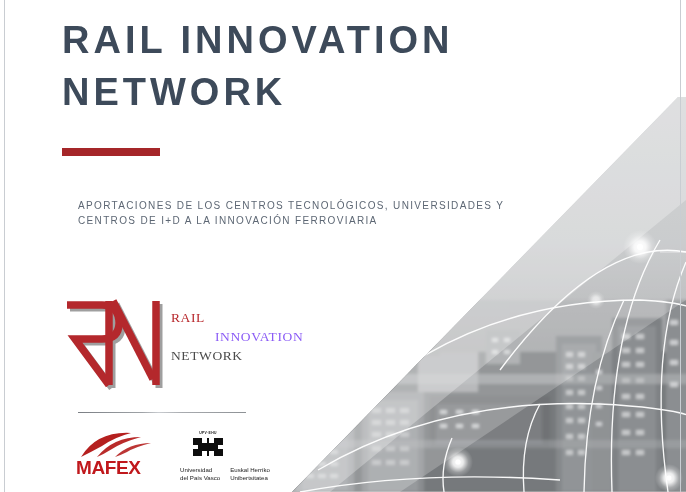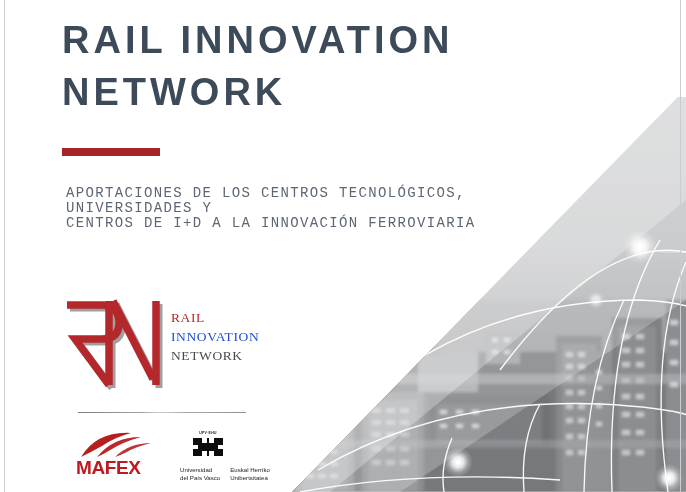--- a/index.html
+++ b/index.html
@@ -81,26 +81,26 @@
     width: 98px;
     height: 8px;
     background: #a52629;
   }
 
   .subtitle {
     position: absolute;
     left: 62px;
     top: 182px;
     width: 460px;
-    margin: 4px;
-    font-size: 14px;
+    margin: 16px;
+    font-size: 10px;
     line-height: 15px;
     letter-spacing: 1.35px;
     color: #5d6774;
-    font-family: Liberation Mono, monospace;
+    font-family: Liberation Sans, sans-serif;
   }
 
   
   .rn-logo {
     position: absolute;
     left: 60px;
     top: 296px;
   }
   .rn-mark {
     position: absolute;
@@ -111,21 +111,21 @@
     position: absolute;
     left: 111px;
     top: 12px;
     font-family: Liberation Serif, serif;
     font-size: 13.5px;
     line-height: 19px;
     letter-spacing: 0.6px;
     font-weight: normal;
   }
   .rn-word-rail { color: #b8282c; }
-  .rn-word-inno { color: #1d4ed8; }
+  .rn-word-inno { color: #8b5cf6; margin-left: 44px; }
   .rn-word-netw { color: #4b4b4b; }
 
   
   .logo-divider {
     position: absolute;
     left: 78px;
     top: 412px;
     width: 168px;
     height: 1px;
     background: linear-gradient(to right, #7b7f84 0%, #9ea2a6 38%, #c9ccd0 48%, #a8abaf 62%, #8d9195 100%);

